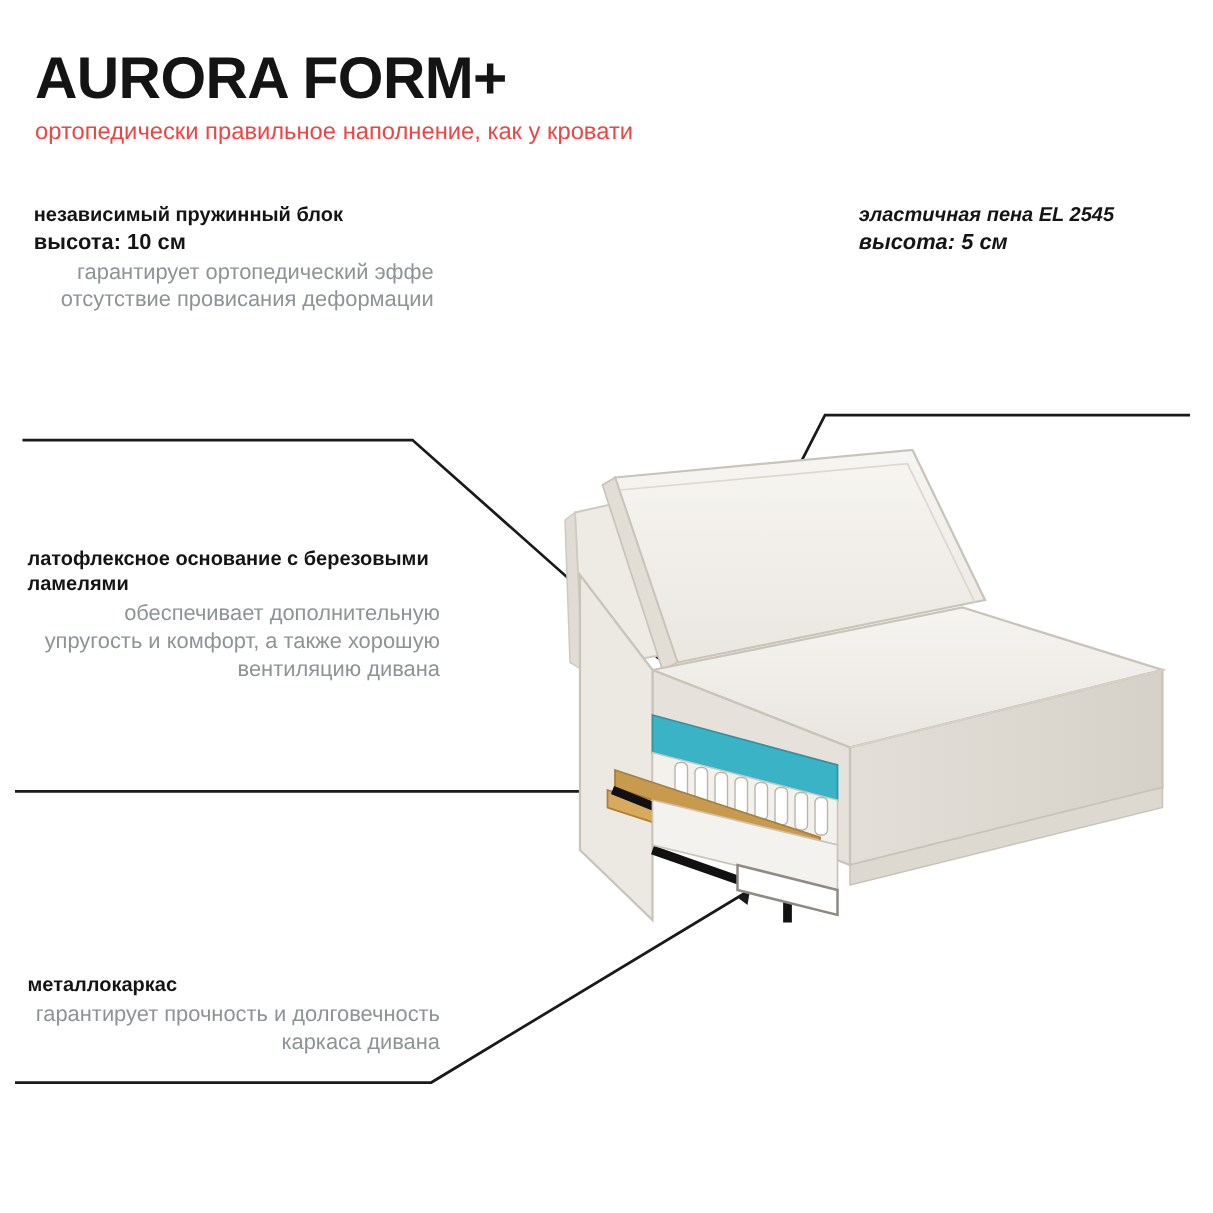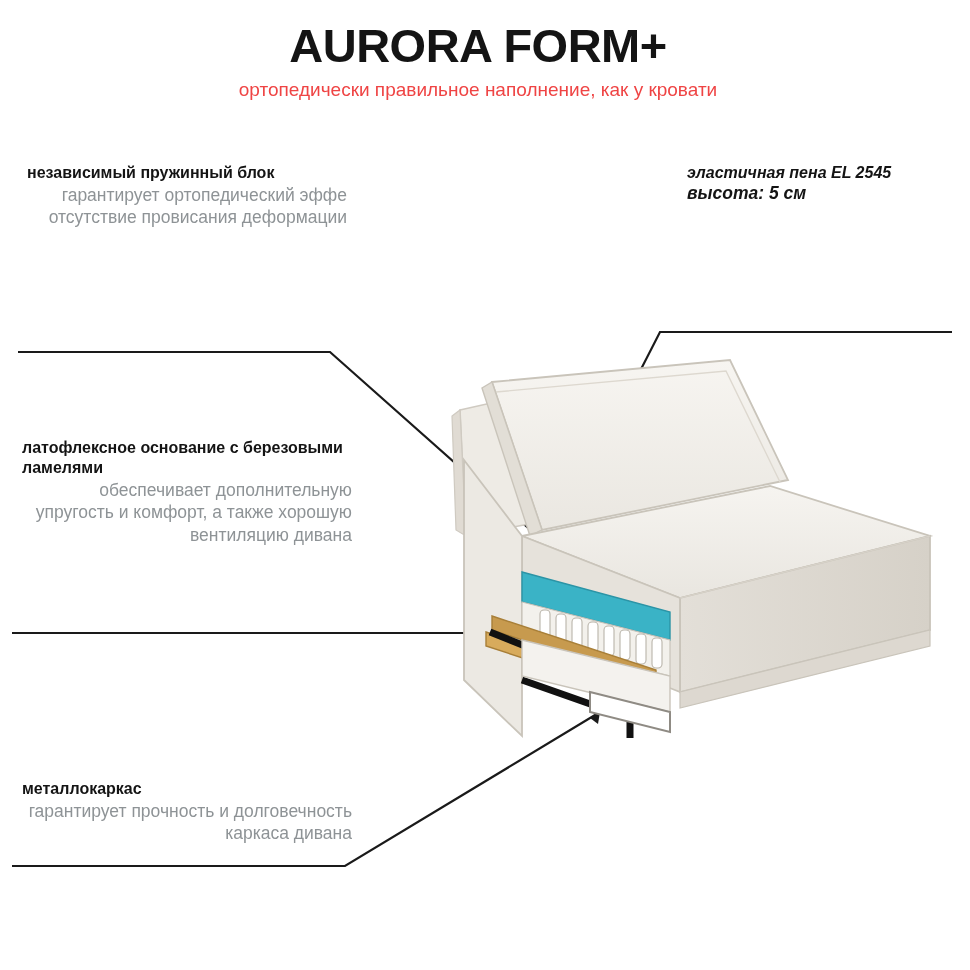--- a/index.html
+++ b/index.html
@@ -14,23 +14,22 @@
     background: #ffffff;
     overflow: hidden;
     font-family: "Liberation Sans", sans-serif;
     color: #1b1b1b;
   }
 
   
   #header {
     position: absolute;
     left: 28px;
-    top: 22px;
+    top: 38px;
     width: 900px;
-    text-align: center;
   }
   #title {
     font-size: 47px;
     font-weight: bold;
     letter-spacing: -0.5px;
     line-height: 1.0;
     color: #141414;
     margin: 0;
   }
   #subtitle {
@@ -194,20 +193,21 @@
 
     <g>
       <path d="M250 352 L500 290 L500 306 L250 368 Z" fill="#ddd8d0" stroke="#c9c4ba" stroke-width="1.2"></path>
     </g>
   </svg>
 
   <div id="watermark"></div>
 
   <div class="callout" id="callout-spring">
     <div class="c-head">независимый пружинный блок</div>
+    <div class="c-sub">высота: 10 см</div>
     <div class="c-body">гарантирует ортопедический эффе отсутствие провисания деформации</div>
   </div>
 
   <div class="callout" id="callout-foam">
     <div class="c-head">эластичная пена EL 2545</div>
     <div class="c-sub">высота: 5 см</div>
   </div>
 
   <div class="callout" id="callout-lattice">
     <div class="c-head">латофлексное основание с березовыми ламелями</div>

